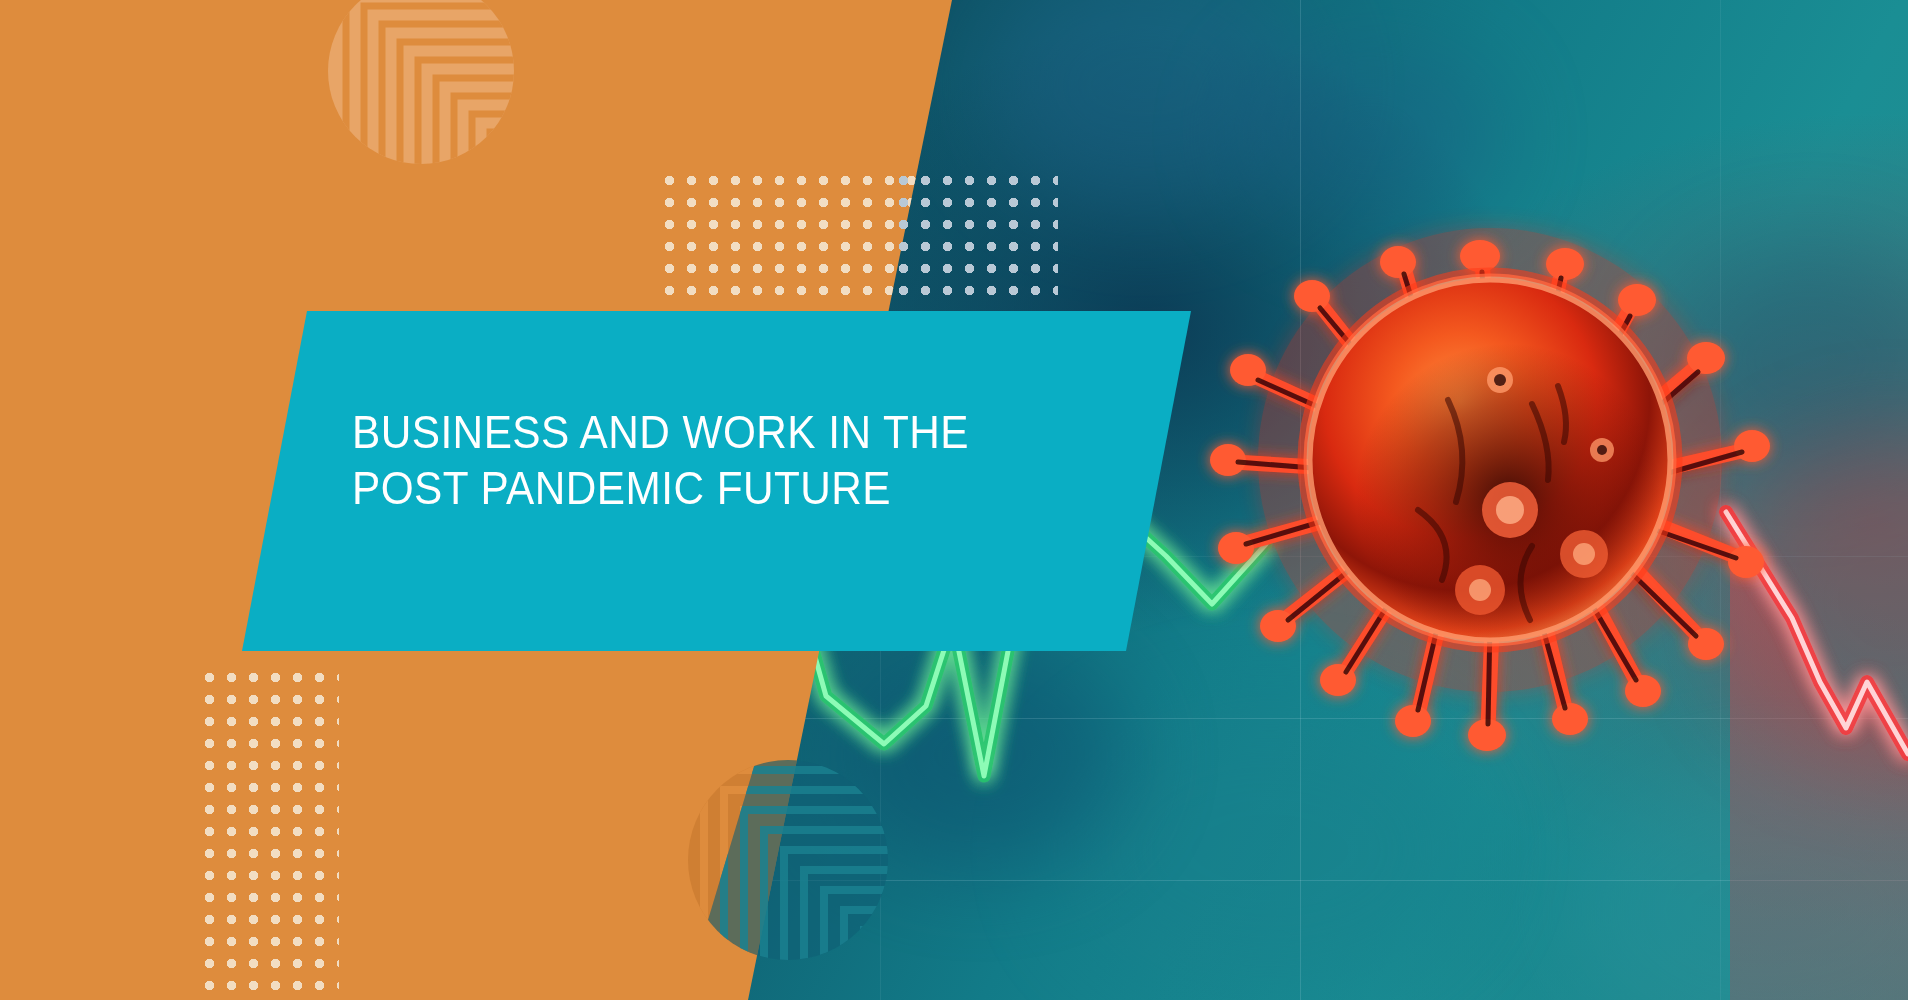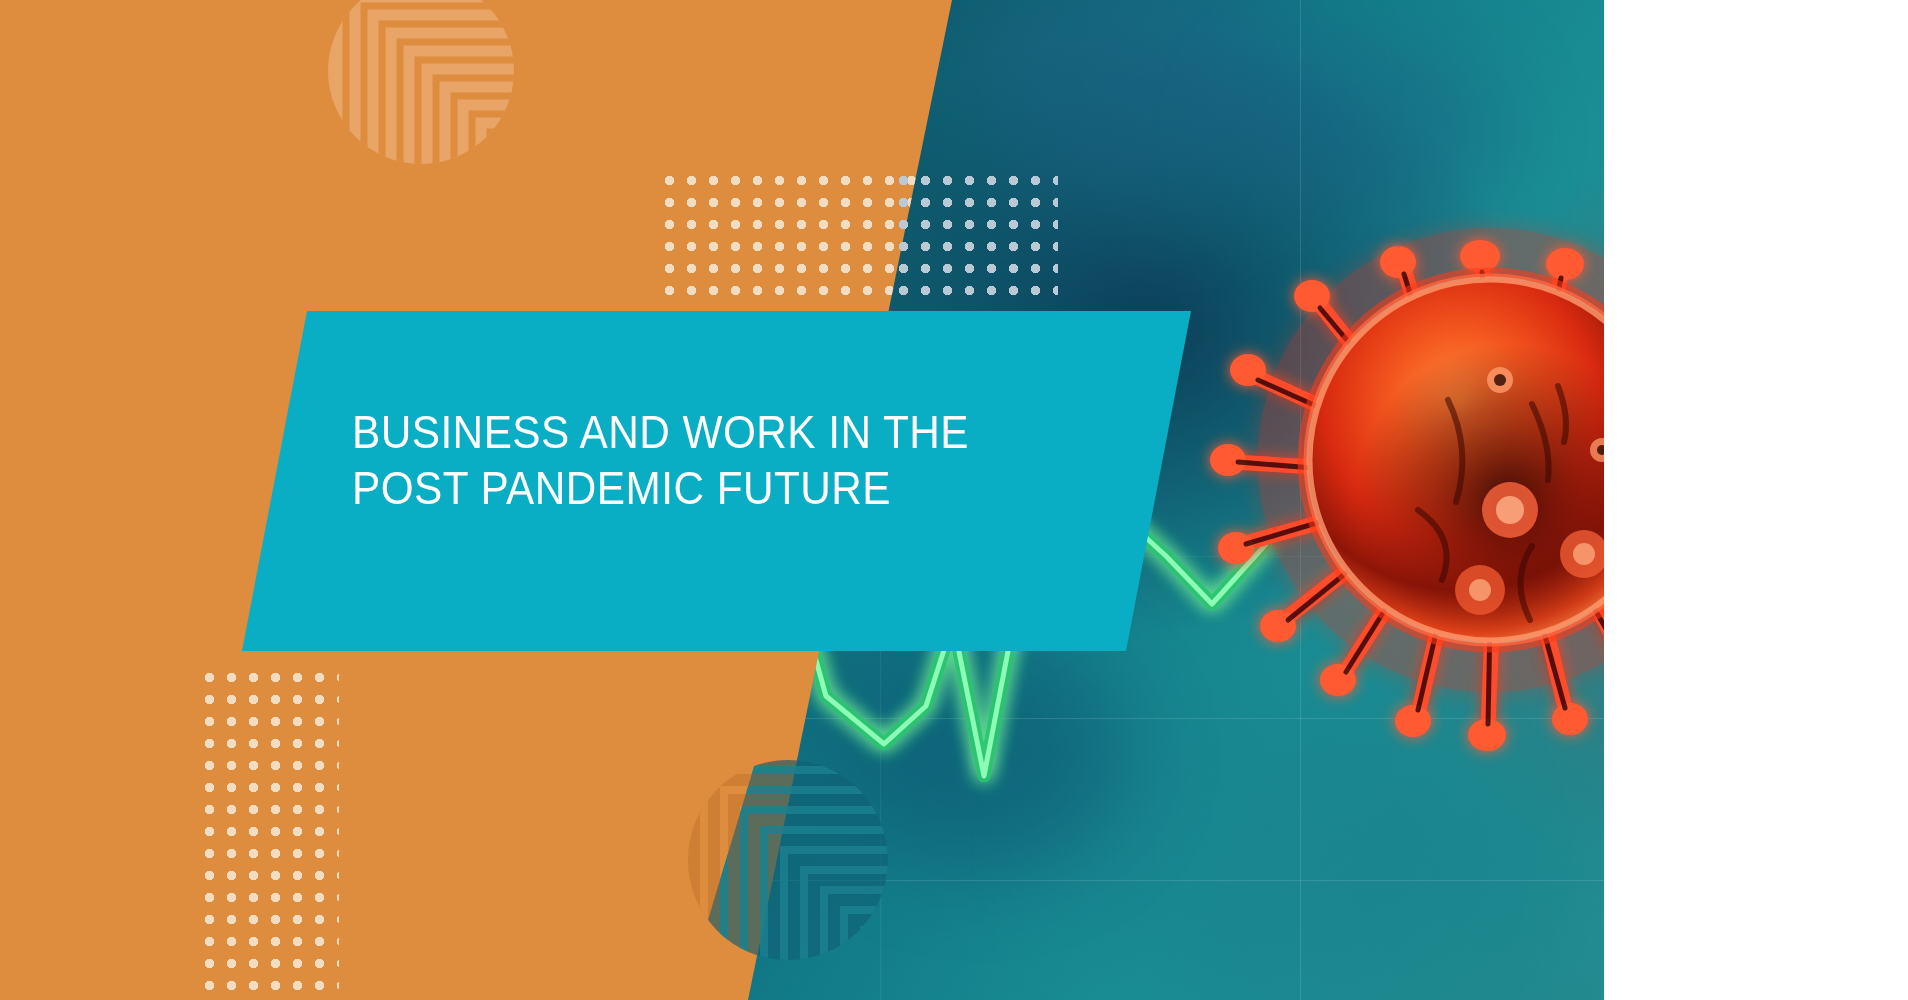--- a/index.html
+++ b/index.html
@@ -7,21 +7,21 @@
     margin: 0;
     padding: 0;
     background: #ffffff;
   }
   body {
     font-family: "Liberation Sans", sans-serif;
   }
 
   #banner-root {
     position: relative;
-    width: 1604px;
+    width: 1908px;
     height: 1000px;
     overflow: hidden;
     background: #0f172a;
   }
 
   
   .photo-layer {
     position: absolute;
     inset: 0;
     overflow: hidden;

